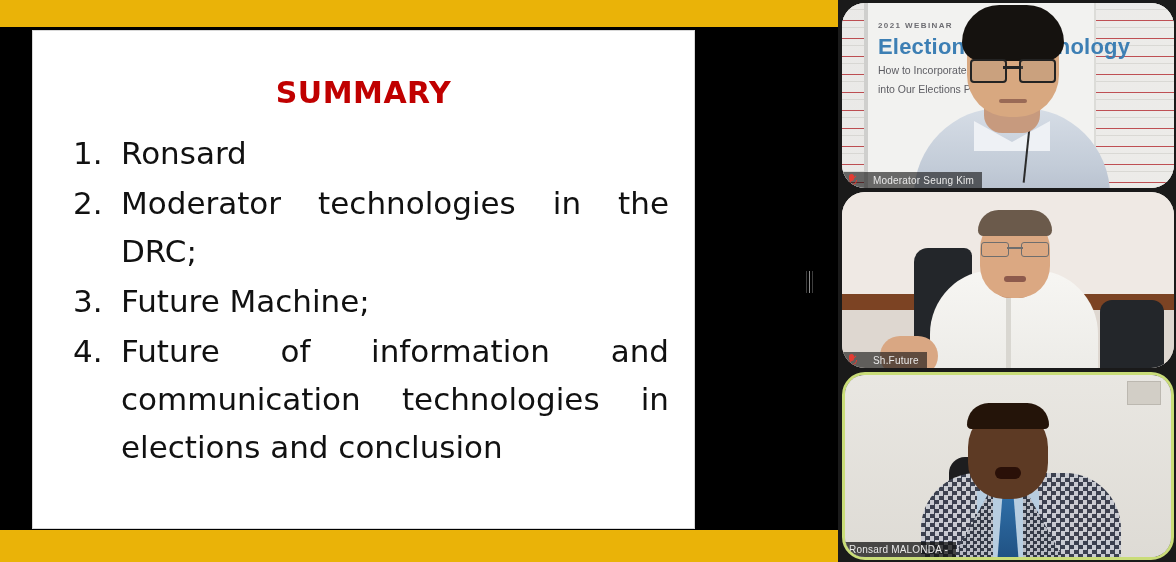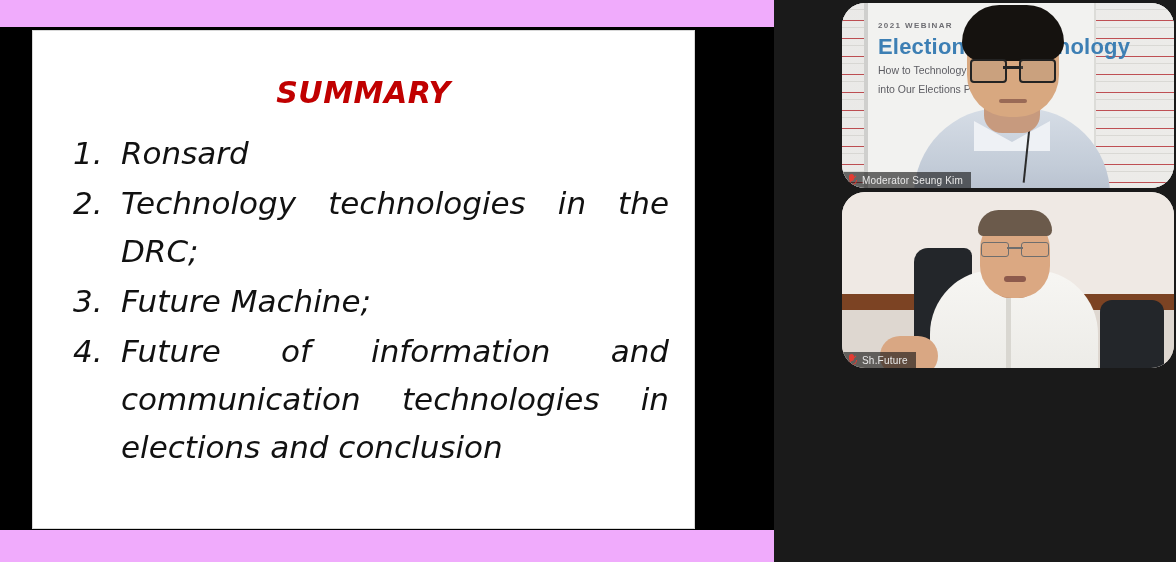--- a/index.html
+++ b/index.html
@@ -19,25 +19,24 @@
     width: 1176px;
     height: 562px;
     background: #1a1a1a;
   }
 
   
   .share-region {
     position: absolute;
     left: 0;
     top: 0;
-    width: 774px;
+    width: 838px;
     height: 562px;
-    background: #f0abfc;
+    background: #eab308;
     overflow: hidden;
-    font-style: italic;
   }
   .share-letterbox {
     position: absolute;
     left: 0;
     top: 27px;
     width: 838px;
     height: 503px;
     background: #000000;
   }
   .slide {
@@ -329,21 +328,21 @@
     background: #d2cec6; border: 1px solid #bcb8b0;
   }
 
   
   .badge {
     position: absolute;
     left: 0;
     bottom: 0;
     display: flex;
     align-items: center;
-    gap: 6px;
+    gap: 17px;
     padding: 2px 8px 2px 4px;
     background: rgba(20,20,20,.62);
     font-size: 10px;
     color: #e9e9e9;
     letter-spacing: .2px;
     white-space: nowrap;
     max-width: 96%;
     overflow: hidden;
   }
   .badge .mic {
@@ -384,21 +383,21 @@
 
       <div class="slide-body">
 
         <div class="slide-item">
           <span class="slide-num">1.</span>
           <span class="slide-text single">Ronsard</span>
         </div>
 
         <div class="slide-item">
           <span class="slide-num">2.</span>
-          <span class="slide-text">Technology technologies in the DRC;</span>
+          <span class="slide-text">Moderator technologies in the DRC;</span>
         </div>
 
         <div class="slide-item">
           <span class="slide-num">3.</span>
           <span class="slide-text single">Future Machine;</span>
         </div>
 
         <div class="slide-item">
           <span class="slide-num">4.</span>
           <span class="slide-text">Future of information and communication technologies in elections and conclusion</span>
@@ -416,21 +415,21 @@
 
   <div class="filmstrip">
 
     <div class="tile tile-1">
       <div class="video v1">
         <div class="banner"></div>
         <div class="strip-l"></div>
         <div class="strip-r"></div>
         <div class="b-kicker">2021 WEBINAR</div>
         <div class="b-title">Elections &amp; Technology</div>
-        <div class="b-sub1">How to Technology</div>
+        <div class="b-sub1">How to Incorporate</div>
         <div class="b-sub2">into Our Elections P</div>
         <div class="shoulders"></div>
         <div class="collar"></div>
         <div class="cable"></div>
         <div class="neck"></div>
         <div class="head"></div>
         <div class="hair"></div>
         <div class="glasses">
           <span class="lens l"></span>
           <span class="bridge"></span>
@@ -473,15 +472,34 @@
         <span class="mic">
           <span class="cap"></span>
             <span class="arc"></span>
             <span class="stem"></span>
             <span class="slash"></span>
         </span>
         <span>Sh.Future</span>
       </div>
     </div>
 
+    <div class="tile tile-3">
+      <div class="video v3">
+        <div class="wall"></div>
+        <div class="poster"></div>
+        <div class="chair"></div>
+        <div class="jacket"></div>
+        <div class="shirt"></div>
+        <div class="tie"></div>
+        <div class="lapel-l"></div>
+        <div class="lapel-r"></div>
+        <div class="neck"></div>
+        <div class="head"></div>
+        <div class="hair"></div>
+        <div class="mouth"></div>
+      </div>
+      <div class="badge active">
+        <span>Ronsard MALONDA -</span>
+      </div>
+    </div>
 
   </div>
 </div>
 
 </body></html>

